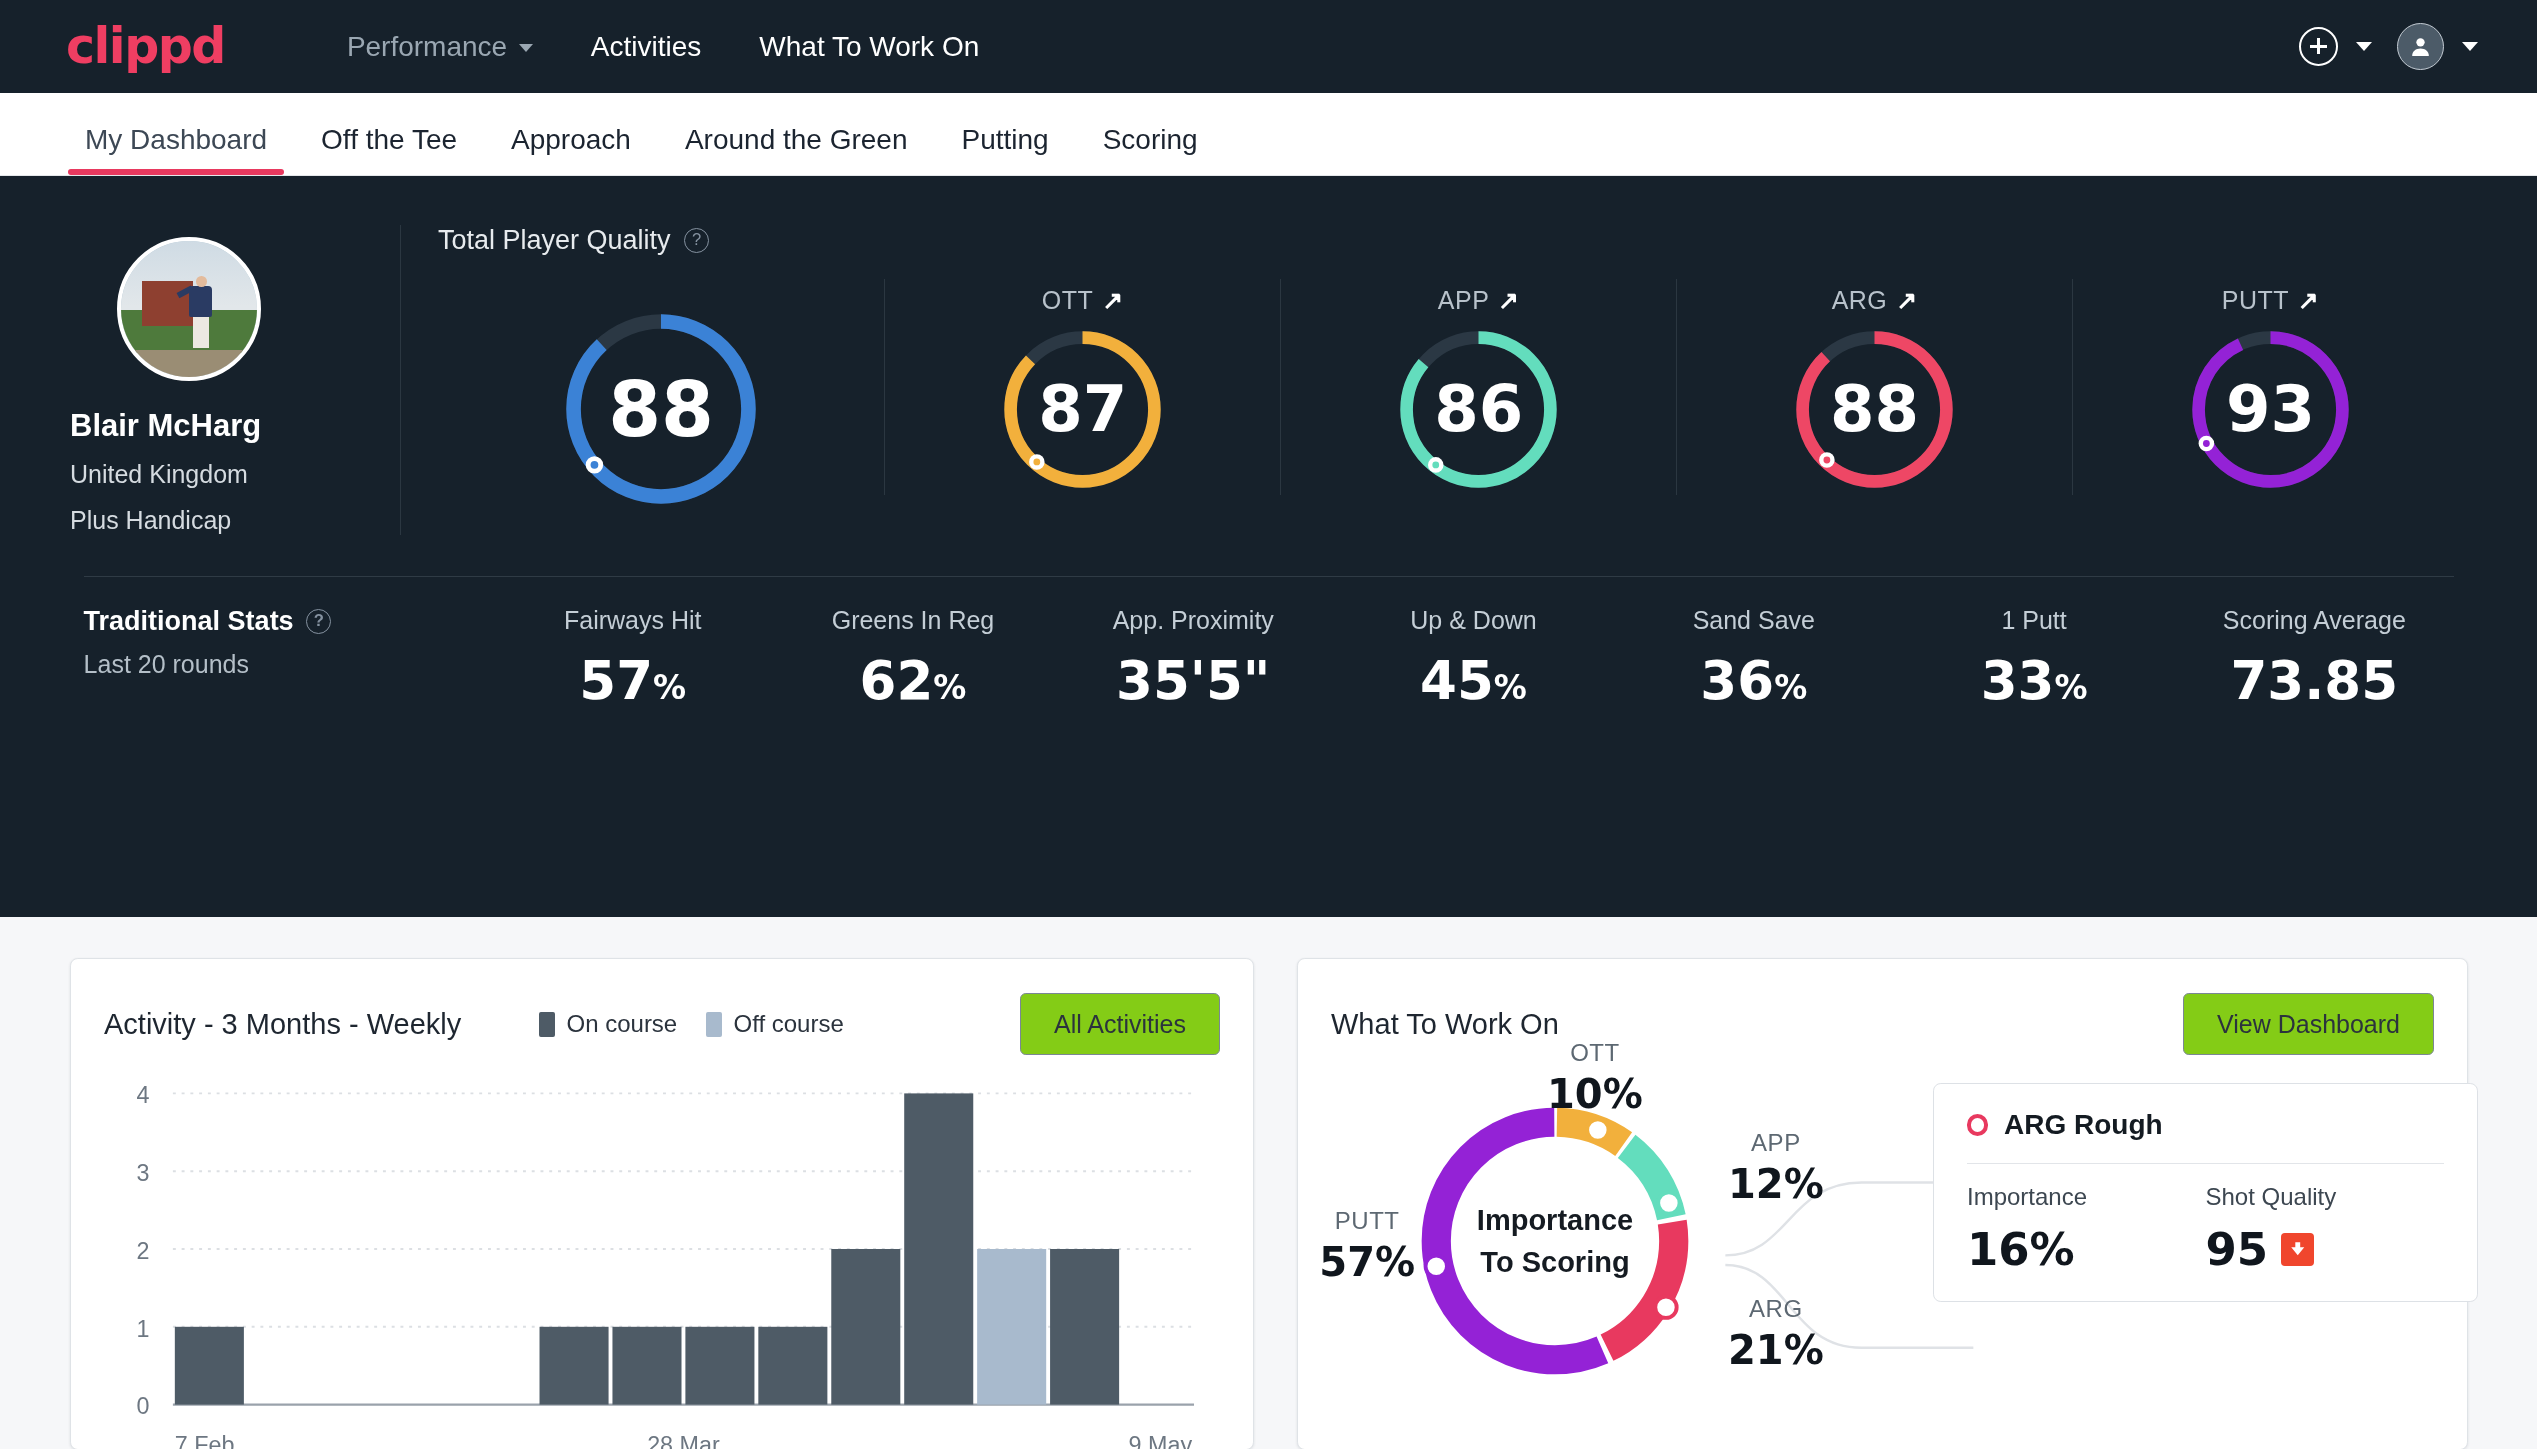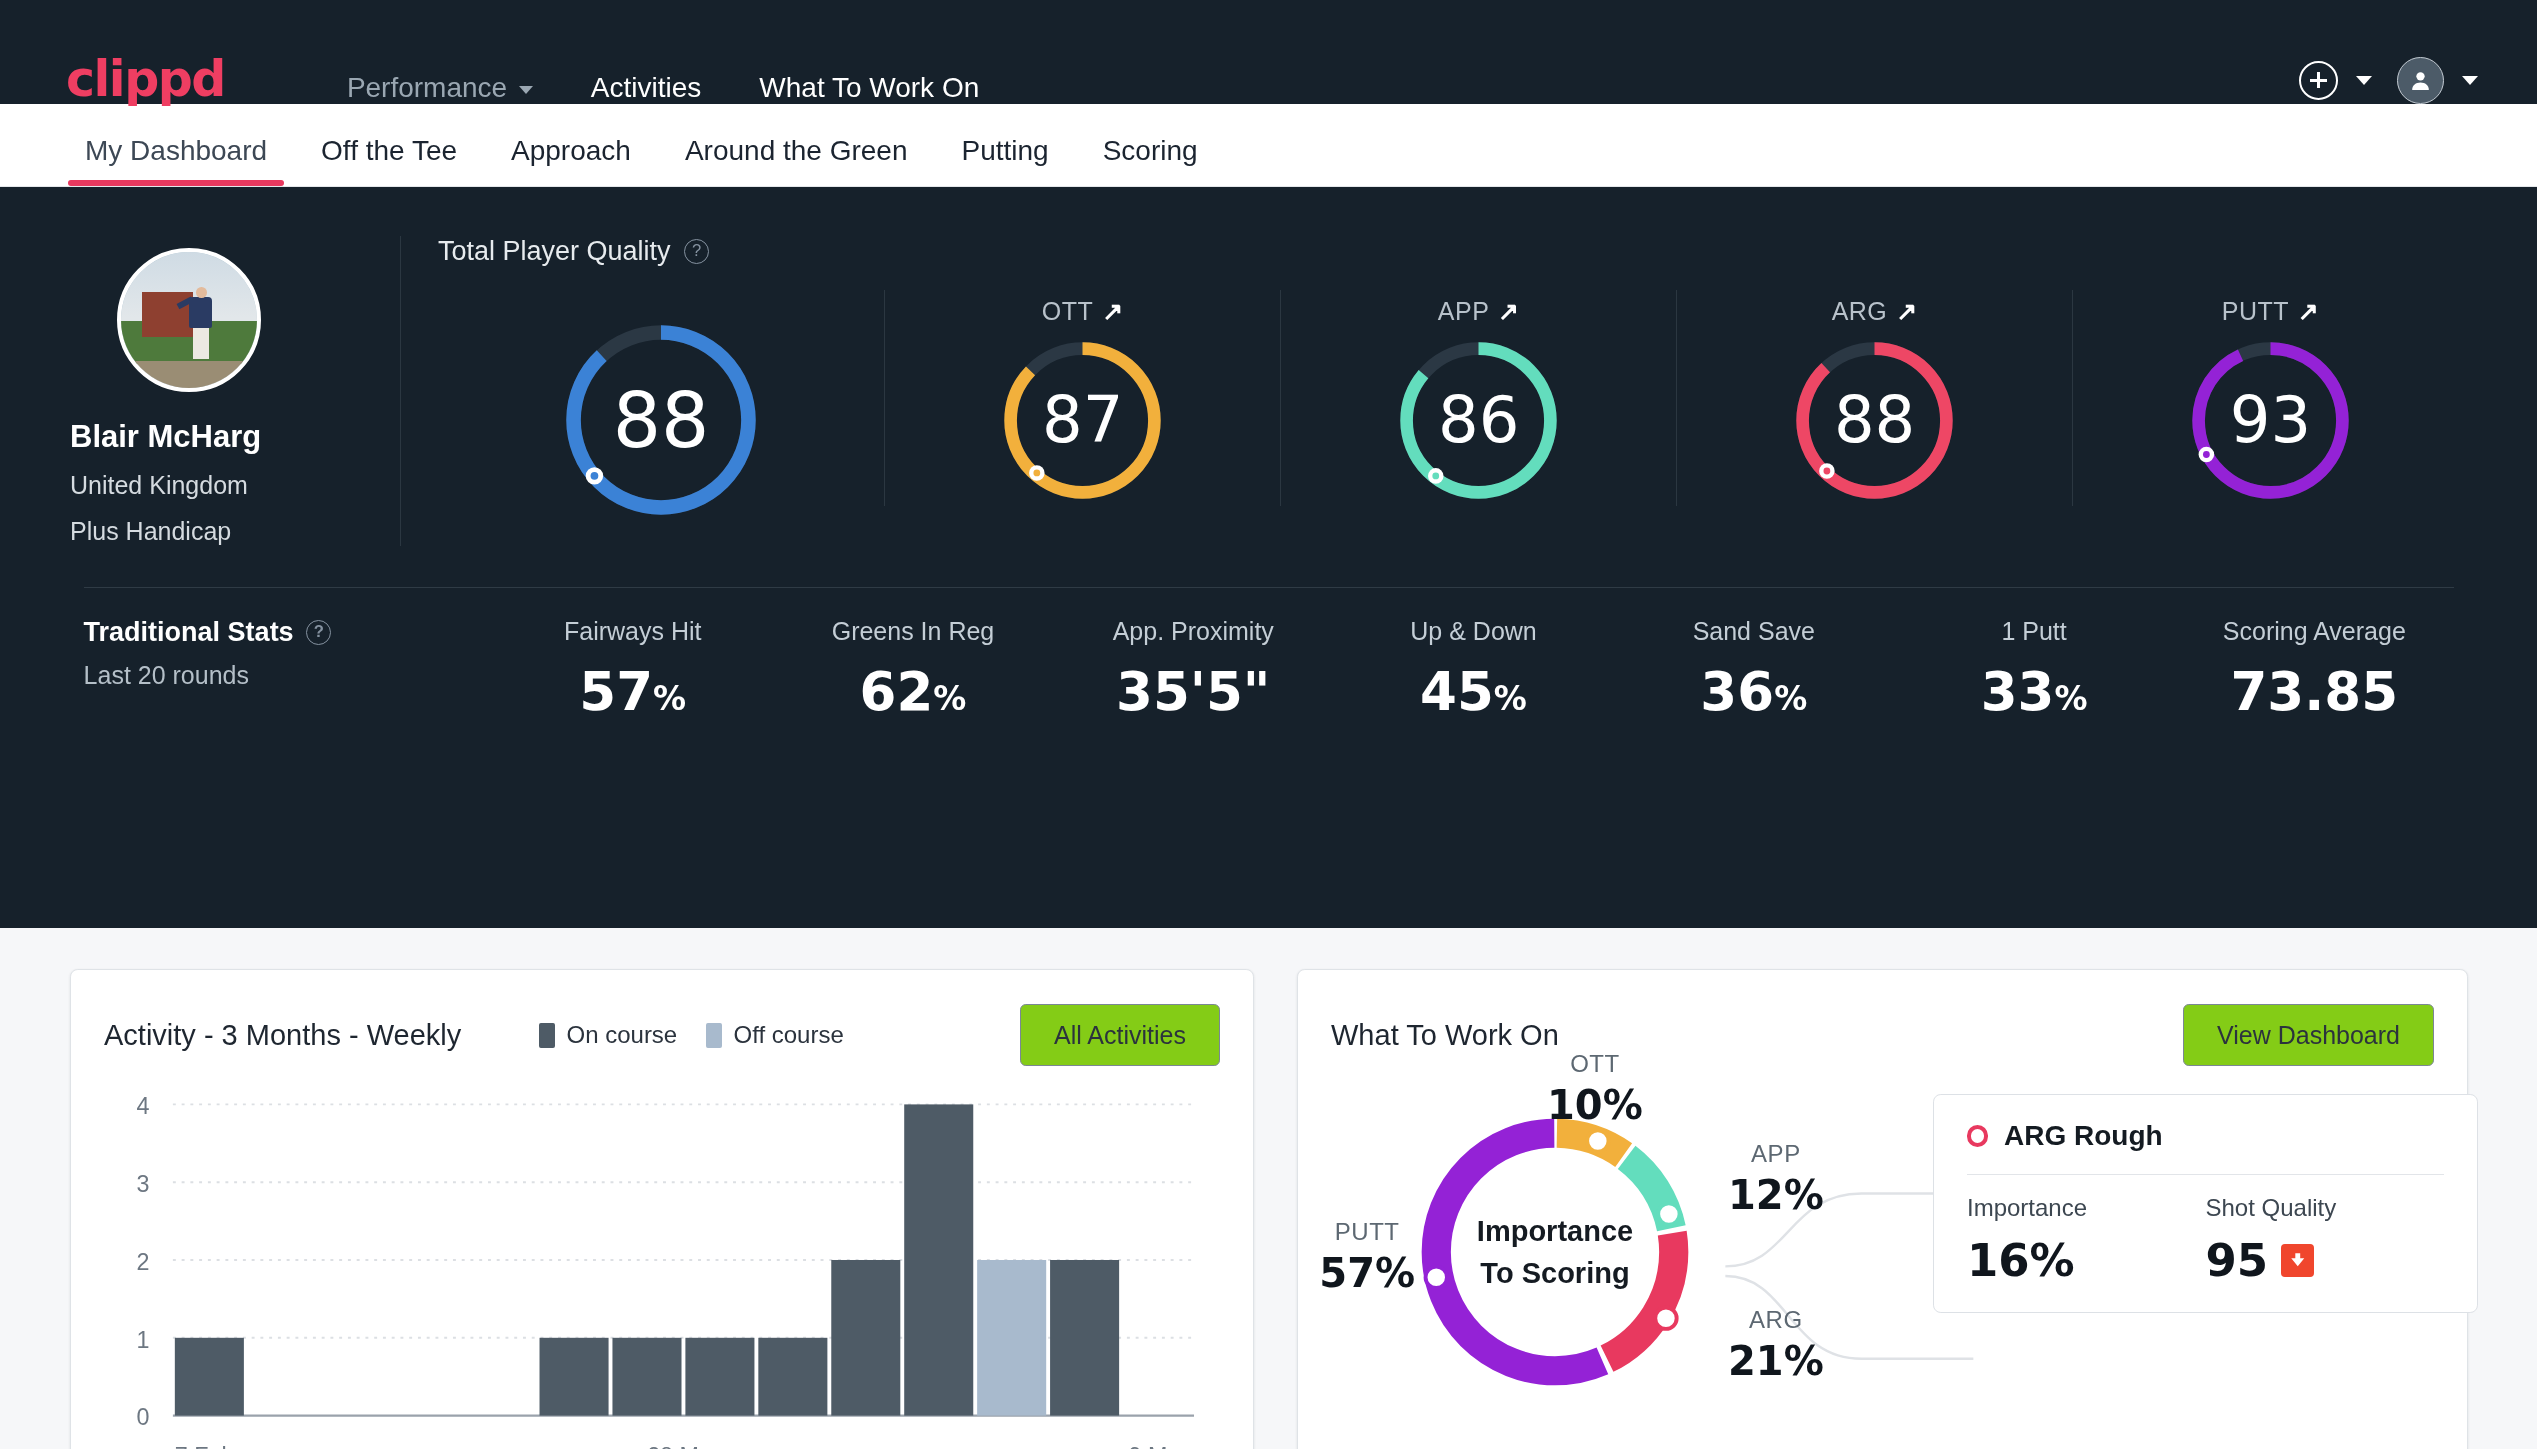--- a/index.html
+++ b/index.html
@@ -5,24 +5,24 @@
   * { box-sizing: border-box; margin: 0; padding: 0; }
   html, body {
     width: 2538px; height: 1450px;
     font-family: "Liberation Sans", sans-serif;
     background: #ffffff;
     overflow: hidden;
   }
 
   
   .topnav {
-    height: 104px;
+    height: 93px;
     background: #16212b;
     display: flex;
-    align-items: flex-end;
+    align-items: center;
     padding: 0 43px 0 66px;
   }
   .logo {
     font-size: 49px;
     font-weight: 700;
     color: #ef3e62;
     letter-spacing: -1.5px;
     font-family: "DejaVu Sans", sans-serif;
     margin-right: 93px;
     line-height: 1;
@@ -174,21 +174,21 @@
     display: flex; align-items: center; gap: 8.8px;
     margin-bottom: 7.8px; height: 31px;
   }
   .arrow-up { font-size: 25px; color: #ffffff; font-weight: 700; }
   .ring-label.spacer { visibility: hidden; }
   .ring-box { position: relative; }
   .ring-box svg { display: block; transform: rotate(-90deg); }
   .ring-num {
     position: absolute; inset: 0;
     display: flex; align-items: center; justify-content: center;
-    color: #ffffff; font-weight: 400;
+    color: #ffffff; font-weight: 700;
     font-family: "DejaVu Sans", sans-serif;
   }
   .ring-box.big .ring-num { font-size: 76px; }
   .ring-box.sm  .ring-num { font-size: 64px; }
 
   .hr-divide { border-top: 1px solid #2f3b45; margin: 41px 13.6px 0 13.6px; }
 
   .trad {
     display: flex; align-items: flex-start;
     padding: 29px 13.6px 0 13.6px;

